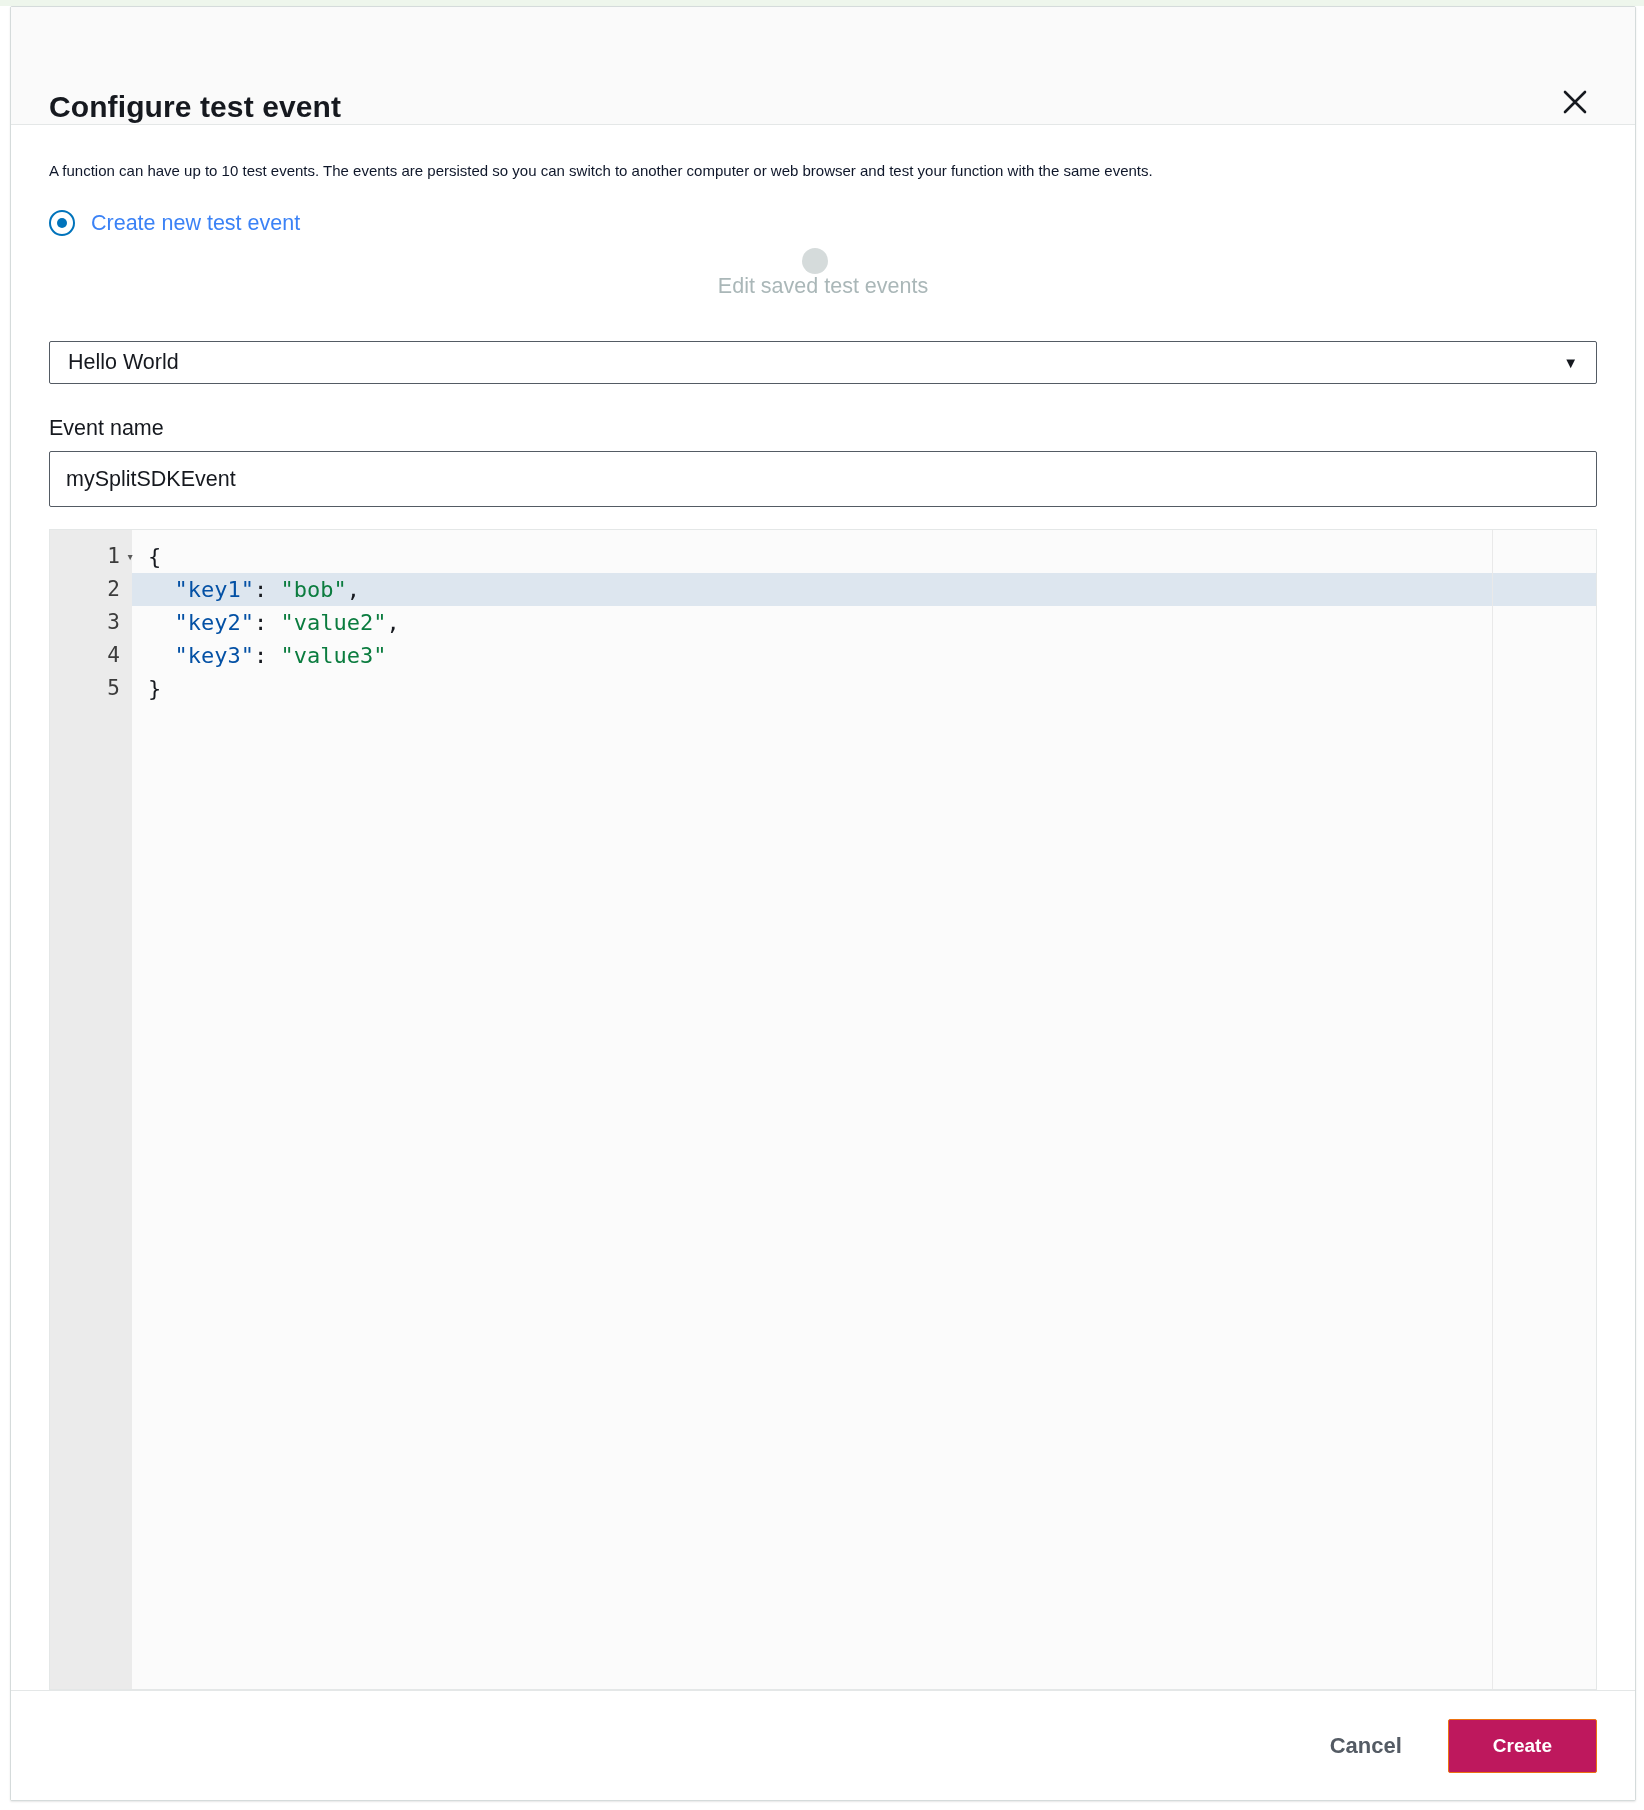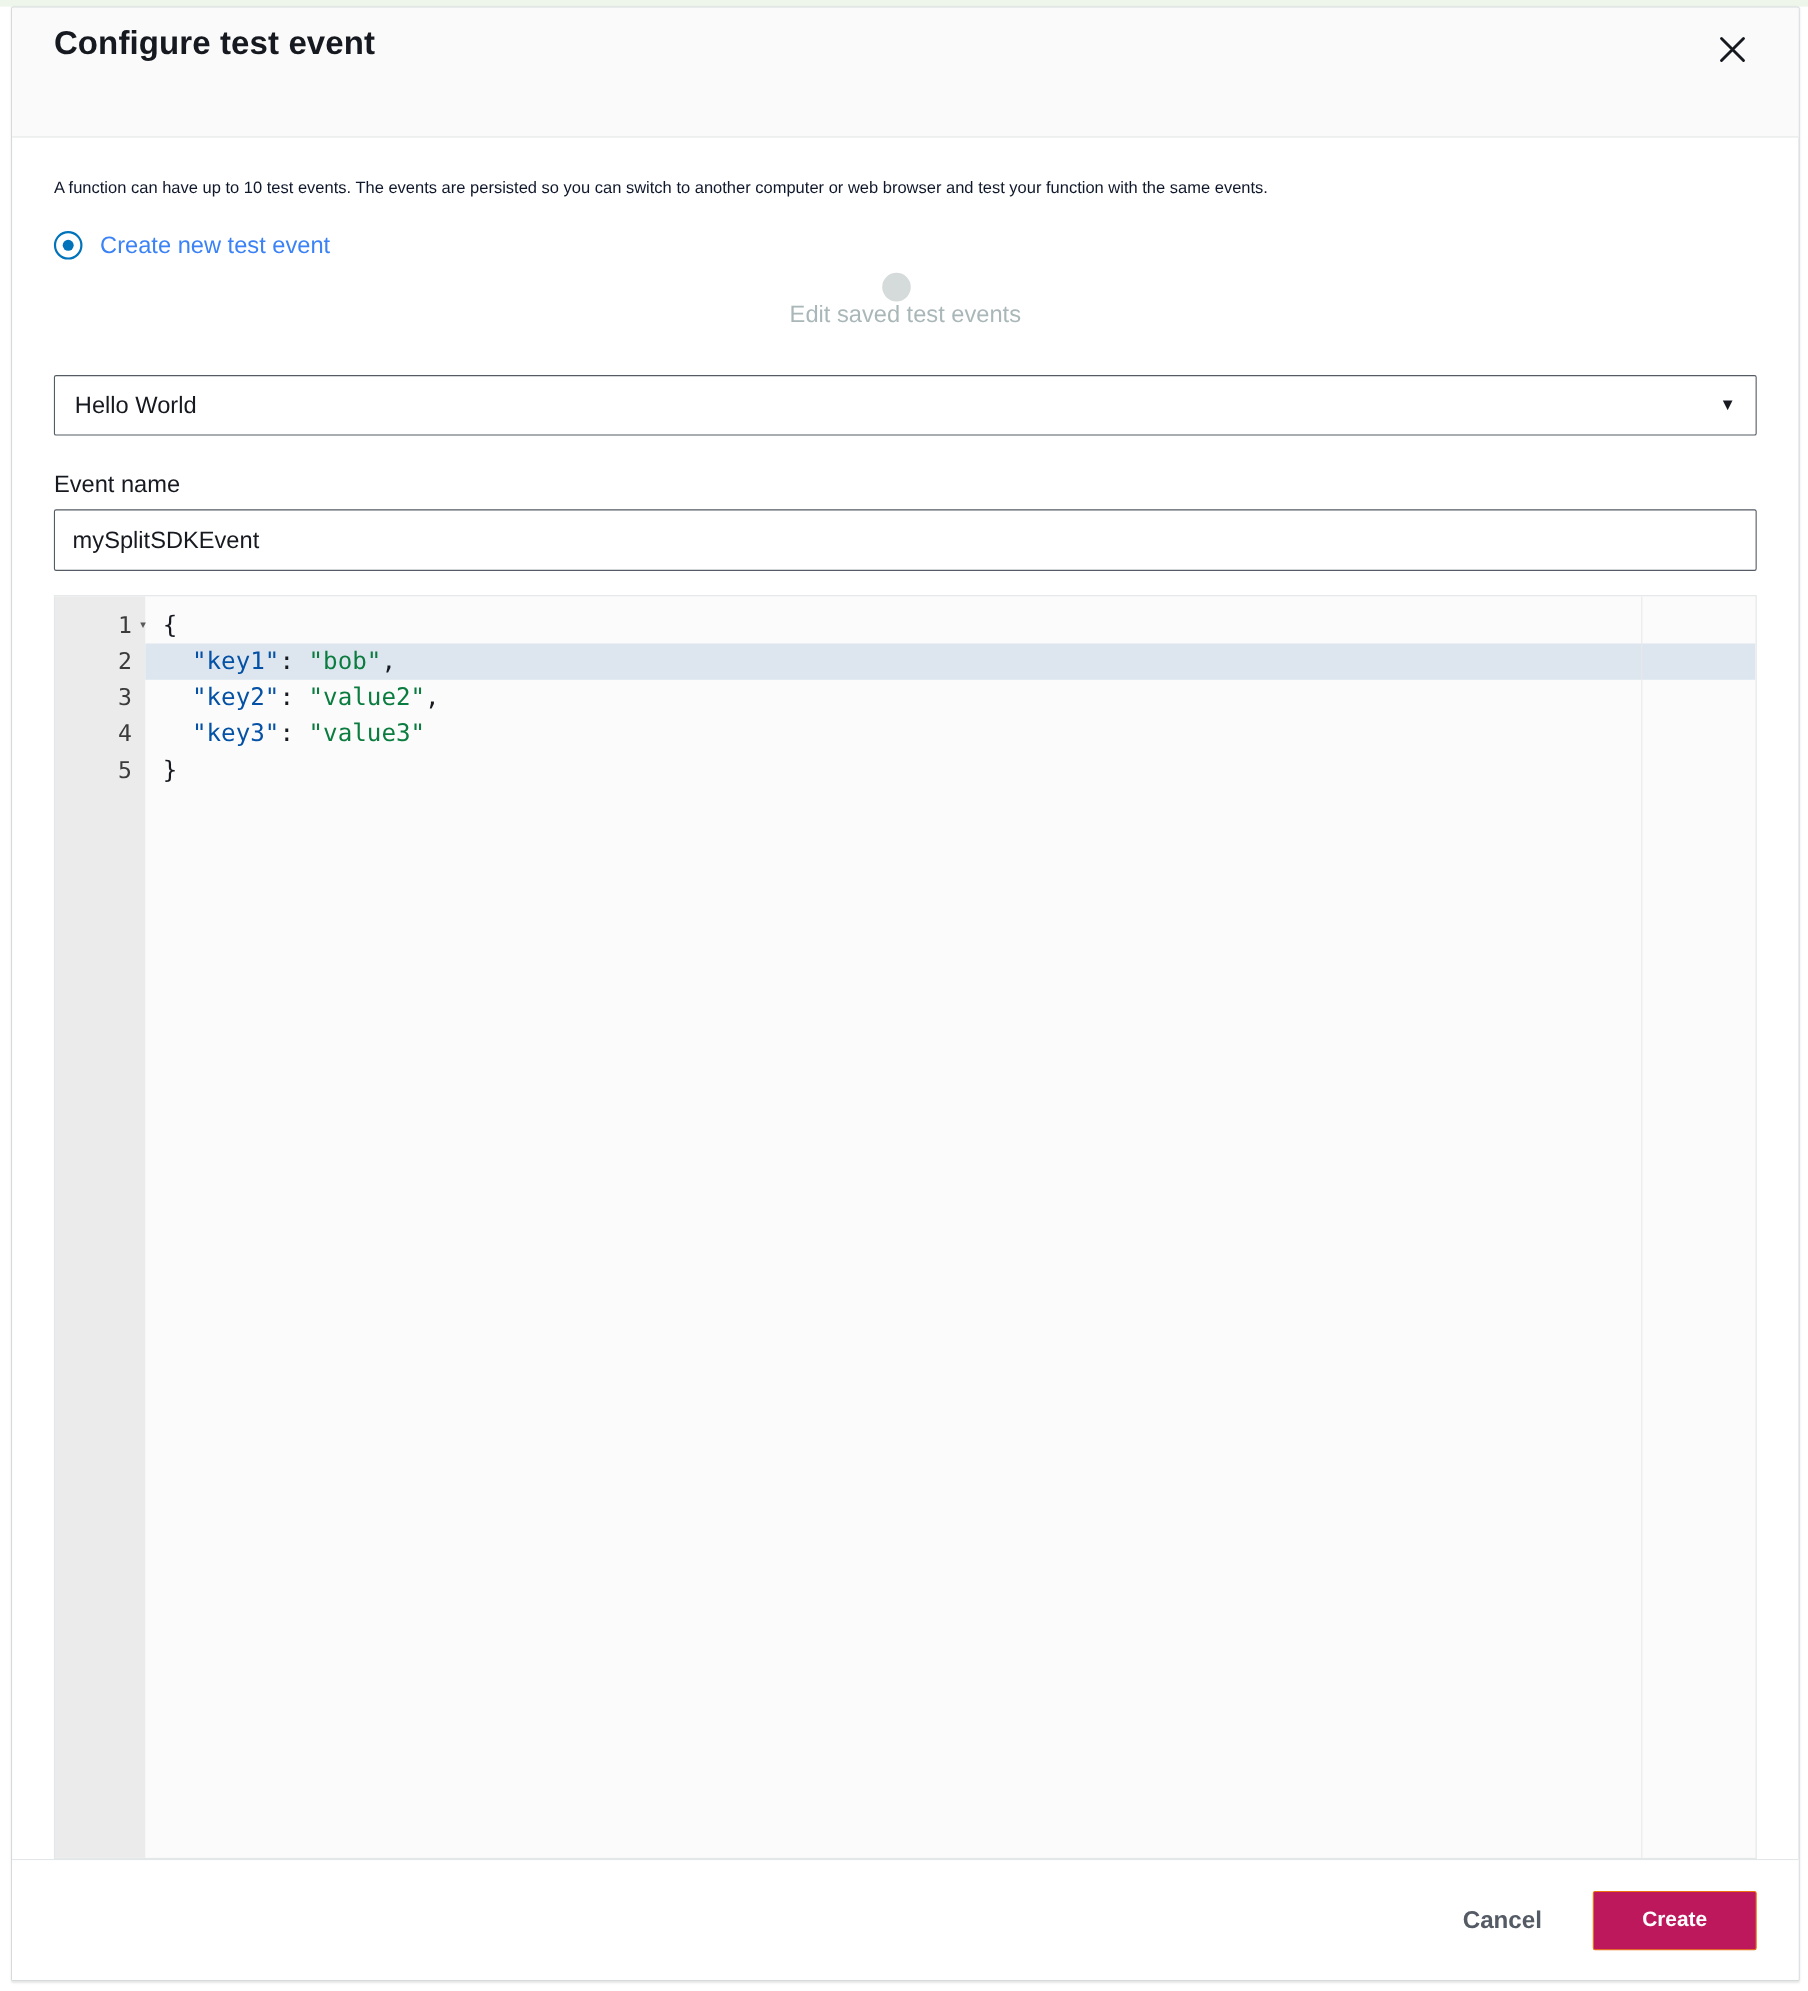--- a/index.html
+++ b/index.html
@@ -45,22 +45,22 @@
     display: flex;
     flex-direction: column;
   }
 
   .modal-header {
     height: 118px;
     flex: 0 0 118px;
     border-bottom: 1px solid #e4e7e7;
     background: #fafafa;
     display: flex;
-    align-items: flex-start;
-    padding: 16px 38px;
+    align-items: flex-end;
+    padding: 0 38px;
   }
   .modal-title {
     font-size: 30px;
     font-weight: bold;
     color: #16191f;
     letter-spacing: 0.1px;
     flex: 1 1 auto;
   }
   .close-btn {
     width: 44px;
@@ -131,21 +131,21 @@
     margin-bottom: 10px;
   }
 
   .select-wrap {
     position: relative;
     width: 100%;
     margin-bottom: 32px;
   }
   .select-box {
     width: 100%;
-    height: 55px;
+    height: 43px;
     border: 1px solid #545b64;
     border-radius: 2px;
     background: #ffffff;
     display: flex;
     align-items: center;
     padding: 0 18px;
     font-size: 21.5px;
     color: #16191f;
     cursor: pointer;
   }

